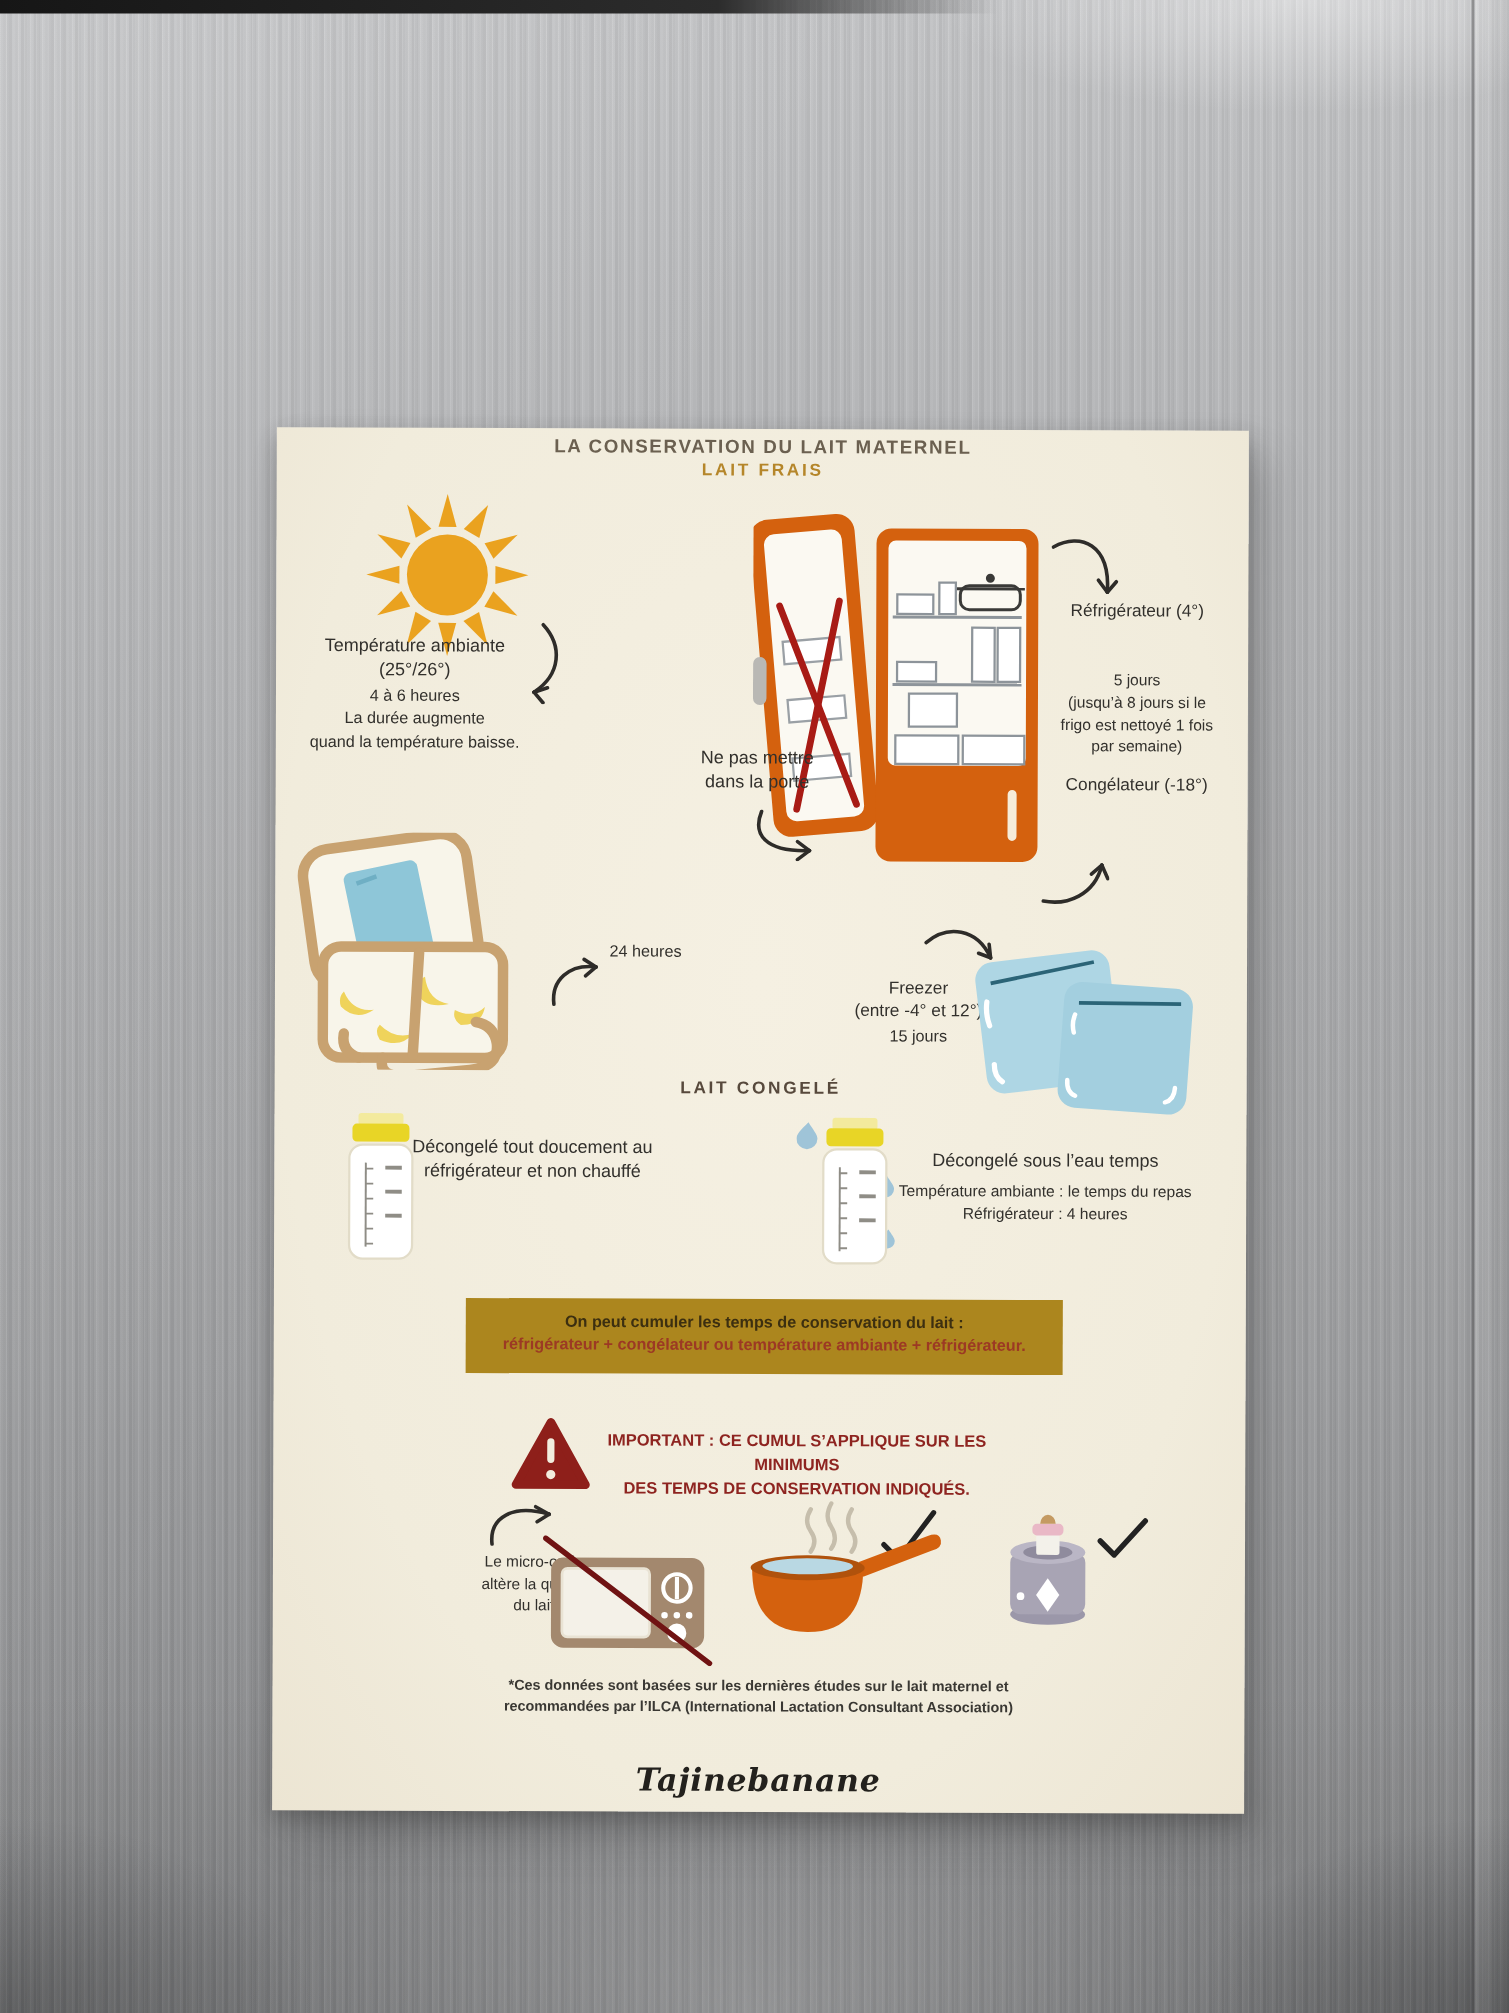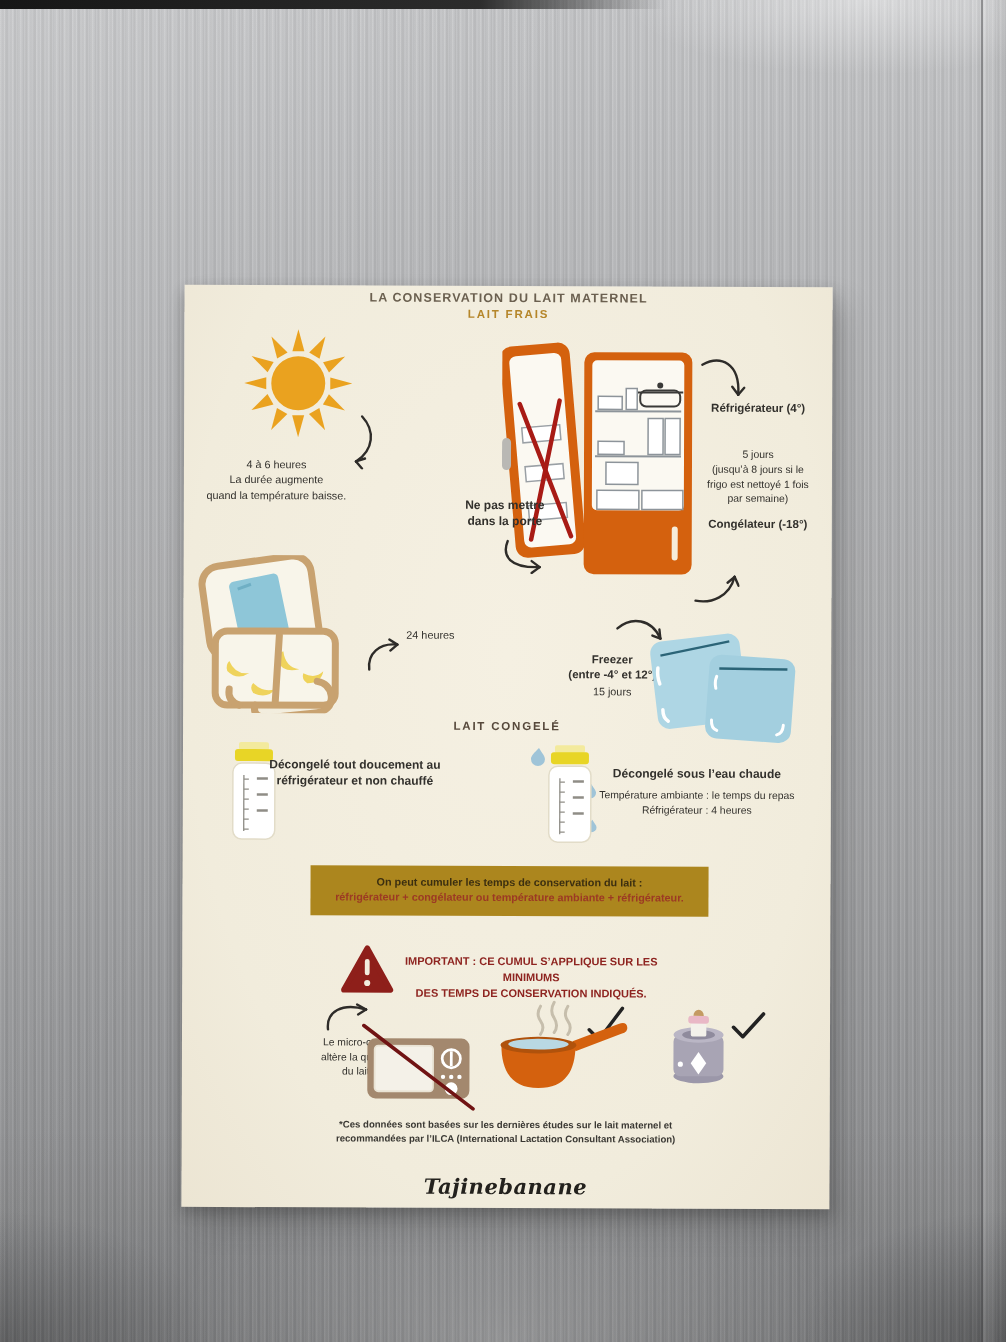--- a/index.html
+++ b/index.html
@@ -22,21 +22,21 @@
   .seam-right{position:absolute;top:0;left:981px;width:2px;height:100%;background:rgba(64,64,66,.45);}
   .seam-right-lit{position:absolute;top:0;left:983px;width:23px;height:100%;
     background:linear-gradient(90deg,rgba(255,255,255,.14),rgba(0,0,0,.06));}
 
   .poster{position:absolute;left:183px;top:286px;width:648px;height:922px;
     transform:rotate(.2deg);
     background:radial-gradient(ellipse at 50% 40%, #f5f0e2 0%, #f1ecdc 70%, #ece5d3 100%);
     box-shadow:0 6px 14px rgba(45,45,45,.30), 12px 18px 30px rgba(45,45,45,.22);}
 
   .t{position:absolute;text-align:center;white-space:pre-line;color:#32302c;}
-  .h{font-weight:700;font-size:12px;line-height:1.32;}
+  .h{font-weight:400;font-size:12px;line-height:1.32;}
   .b{font-weight:500;font-size:10.8px;line-height:1.42;}
   .title{left:0;width:100%;top:5px;font-size:12.5px;font-weight:700;letter-spacing:1.1px;color:#6b6050;}
   .fresh{left:0;width:100%;top:22px;font-size:11.5px;font-weight:700;letter-spacing:1.8px;color:#b5862a;}
   .frozen{left:0;width:100%;top:434px;font-size:11.5px;font-weight:700;letter-spacing:1.8px;color:#57493c;}
 
   .amb-h{left:0;width:185px;top:138px;}
   .amb-b{left:0;width:185px;top:172px;}
   .door-h{left:246px;width:150px;top:212px;}
   .fr-h{left:500px;width:148px;top:114px;font-size:11.5px;}
   .fr-b{left:498px;width:152px;top:131px;font-size:10.4px;margin-top:30px;}
@@ -115,20 +115,22 @@
         <circle cx="56" cy="56" r="27"></circle>
       </g>
     </svg>
 
     <svg class="ic arrow a1" viewBox="0 0 40 56">
       <path d="M28,3 C41,17 40,36 22,48"></path>
         <path d="M22,48 L31,45"></path>
         <path d="M22,48 L28,55"></path>
     </svg>
 
+    <div class="t h amb-h">Température ambiante
+(25°/26°)</div>
     <div class="t b amb-b">4 à 6 heures
 La durée augmente
 quand la température baisse.</div>
 
     <svg class="ic fridge" viewBox="0 0 195 245">
       <g transform="rotate(-5 42 120)">
         <rect x="6" y="10" width="70" height="212" rx="12" fill="#d4610e"></rect>
         <rect x="15" y="20" width="52" height="192" rx="7" fill="#fbf9f2"></rect>
         <g fill="#fff" stroke="#9aa0a5" stroke-width="1.5">
           <rect x="22" y="92" width="38" height="15"></rect>
@@ -288,21 +290,21 @@
           <line x1="17" y1="78" x2="22" y2="78"></line>
             <line x1="17" y1="88" x2="22" y2="88"></line>
         </g>
         <g fill="#8f8d86">
           <rect x="30" y="36" width="11" height="2.6"></rect>
             <rect x="30" y="52" width="11" height="2.6"></rect>
           <rect x="30" y="68" width="11" height="2.6"></rect>
         </g>
       </g>
     </svg>
-    <div class="t h t2-h">Décongelé sous l’eau chaude</div>
+    <div class="t h t2-h">Décongelé sous l’eau temps</div>
     <div class="t b t2-b">Température ambiante : le temps du repas
 Réfrigérateur : 4 heures</div>
 
     <div class="banner">
       <span class="l1">On peut cumuler les temps de conservation du lait :</span>
       <span class="l2">réfrigérateur + congélateur ou température ambiante + réfrigérateur.</span>
     </div>
 
     <svg class="ic tri" viewBox="0 0 56 52">
       <path d="M28,4 L52,47 L4,47 Z" fill="#8e1f1a" stroke="#8e1f1a" stroke-width="6" stroke-linejoin="round"></path>

